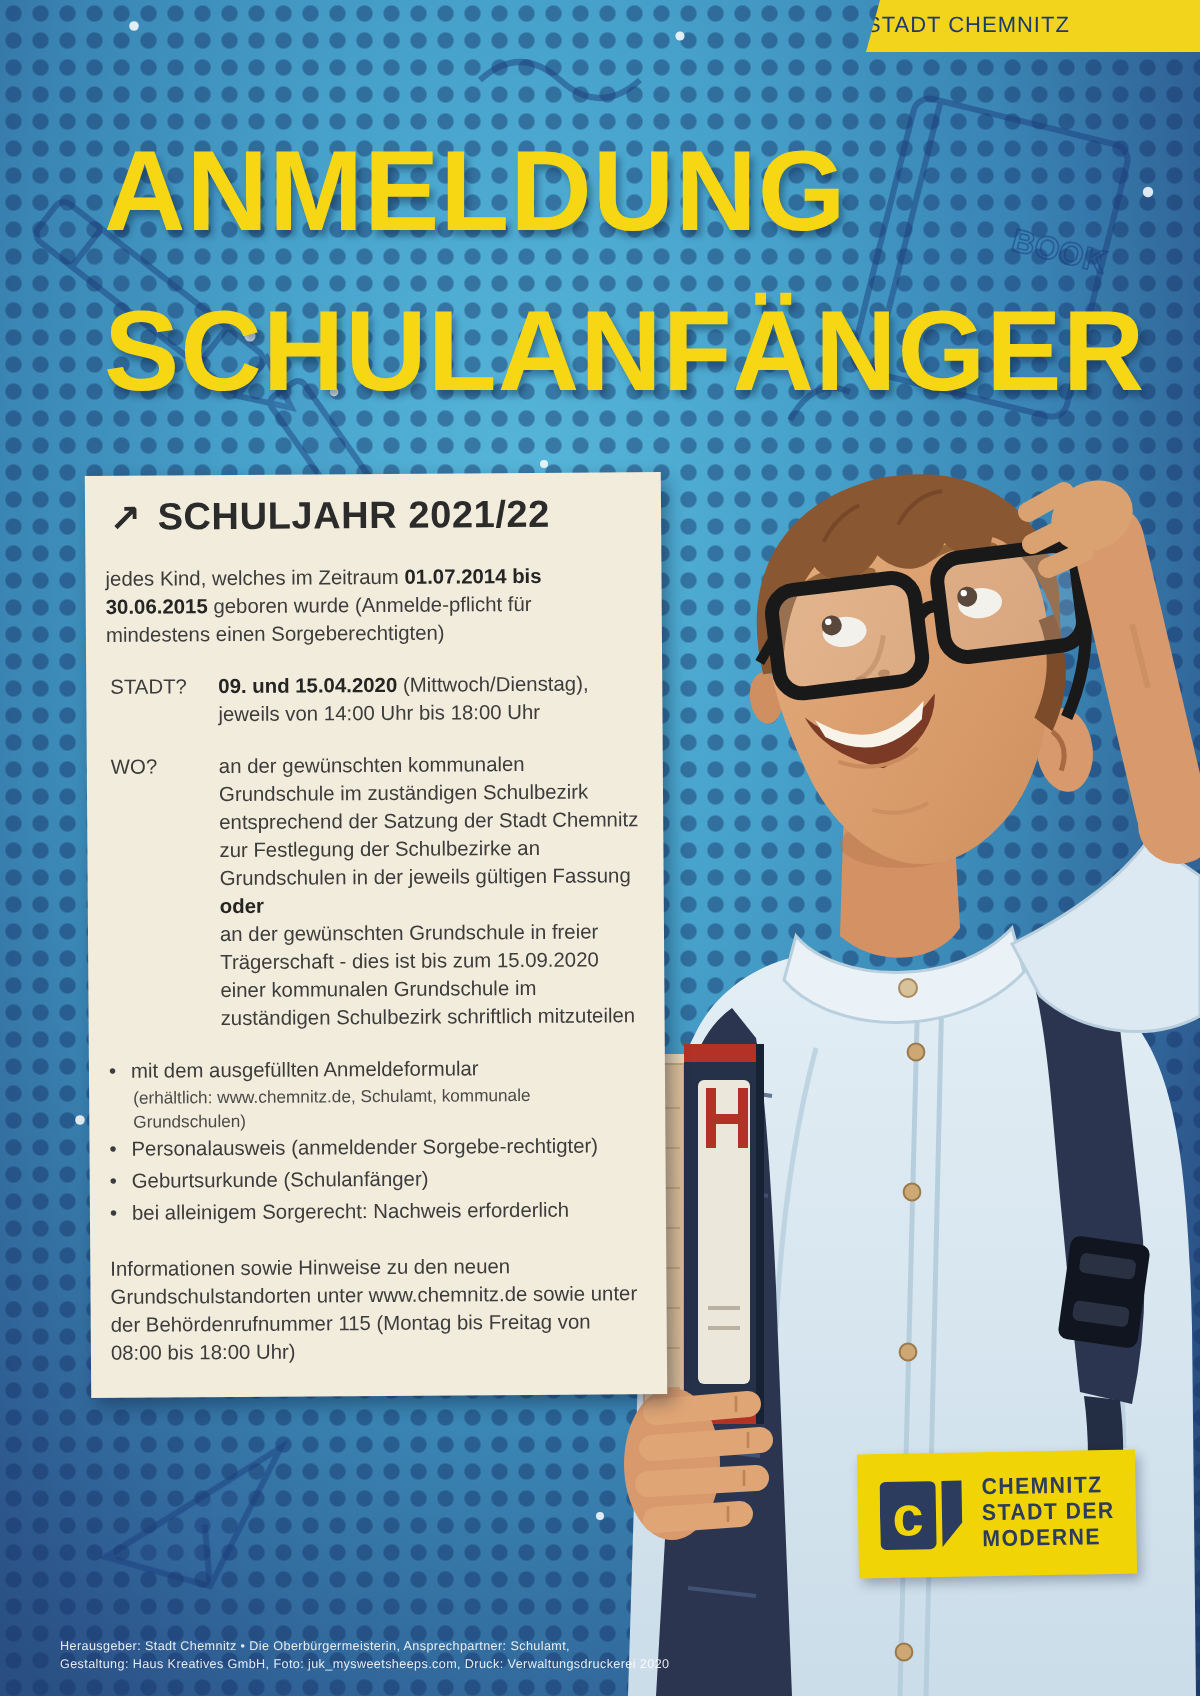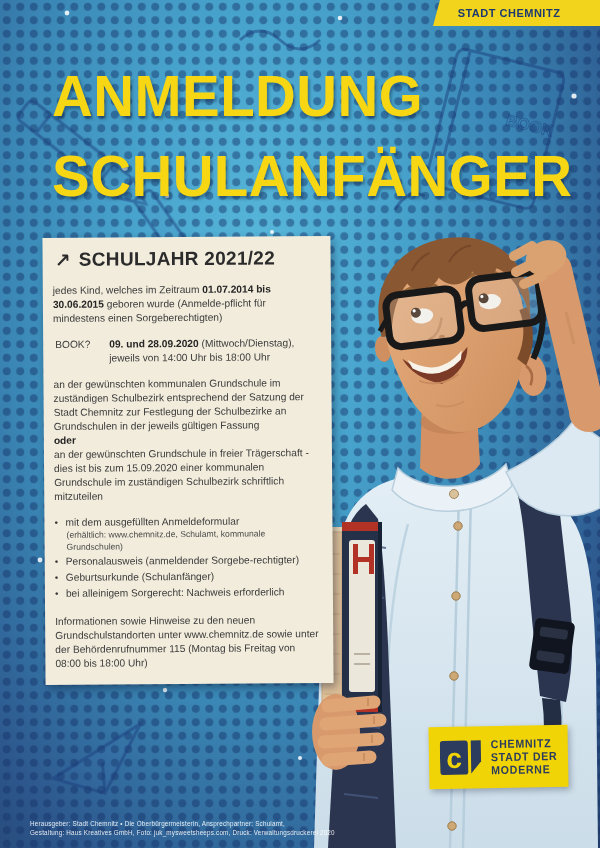--- a/index.html
+++ b/index.html
@@ -8,22 +8,22 @@
     font-family:"Liberation Sans",sans-serif;
     background-image:
       radial-gradient(circle, rgba(21,50,104,0.46) 3.6px, transparent 4.5px),
       radial-gradient(farthest-corner at 44% 30%, #57b6da 0%, #47a2cb 30%, #3a86b4 55%, #2d588e 80%, #24406c 100%);
     background-size:13.5px 13.5px, 100% 100%;
   }
   .doodles{position:absolute;inset:0;z-index:1;}
   .boy{position:absolute;left:308px;top:224px;width:292px;height:624px;z-index:2;}
   .tab{
     position:absolute;top:0;right:0;width:167px;height:26px;z-index:6;
-    background:#f2d41c;color:#1c3a70;font-weight:bold;font-size:11px;
-    letter-spacing:.5px;text-align:center;line-height:26px;padding-right:15px;
+    background:#f2d41c;color:#1c3a70;font-weight:normal;font-size:11px;
+    letter-spacing:.5px;text-align:left;line-height:26px;padding-right:15px;
     box-sizing:border-box;clip-path:polygon(7px 0,100% 0,100% 100%,0 100%);
     box-shadow:0 2px 4px rgba(10,20,50,.35);
   }
   .title{
     position:absolute;left:52px;top:56px;z-index:3;
     color:#f7d713;font-weight:bold;font-size:57px;line-height:80px;
     letter-spacing:.5px;white-space:nowrap;
     text-shadow:2px 3px 3px rgba(12,28,60,.38);
     transform:scaleX(.99);transform-origin:left top;
   }
@@ -228,27 +228,28 @@
       <span>SCHULJAHR 2021/22</span>
     </div>
 
     <div class="row">
       <div class="cnt">
         <p><span>jedes Kind, welches im Zeitraum </span><span class="b">01.07.2014 bis 30.06.2015</span><span> geboren wurde (Anmelde-pflicht für mindestens einen Sorgeberechtigten)</span></p>
       </div>
     </div>
 
     <div class="row">
-      <span class="lbl">BOOK?</span>
-      <div class="cnt">
-        <p><span class="b">09. und 28.09.2020</span><span> (Mittwoch/Dienstag), jeweils von 14:00 Uhr bis 18:00 Uhr</span></p>
-      </div>
-    </div>
-
-    <div class="row">
+      <span class="lbl">STADT?</span>
+      <div class="cnt">
+        <p><span class="b">09. und 15.04.2020</span><span> (Mittwoch/Dienstag), jeweils von 14:00 Uhr bis 18:00 Uhr</span></p>
+      </div>
+    </div>
+
+    <div class="row">
+      <span class="lbl">WO?</span>
       <div class="cnt">
         <p>an der gewünschten kommunalen Grundschule im zuständigen Schulbezirk entsprechend der Satzung der Stadt Chemnitz zur Festlegung der Schulbezirke an Grundschulen in der jeweils gültigen Fassung</p>
         <p class="b">oder</p>
         <p>an der gewünschten Grundschule in freier Trägerschaft - dies ist bis zum 15.09.2020 einer kommunalen Grundschule im zuständigen Schulbezirk schriftlich mitzuteilen</p>
       </div>
     </div>
 
     <div class="row">
       <div class="cnt">
         <ul class="blt">

